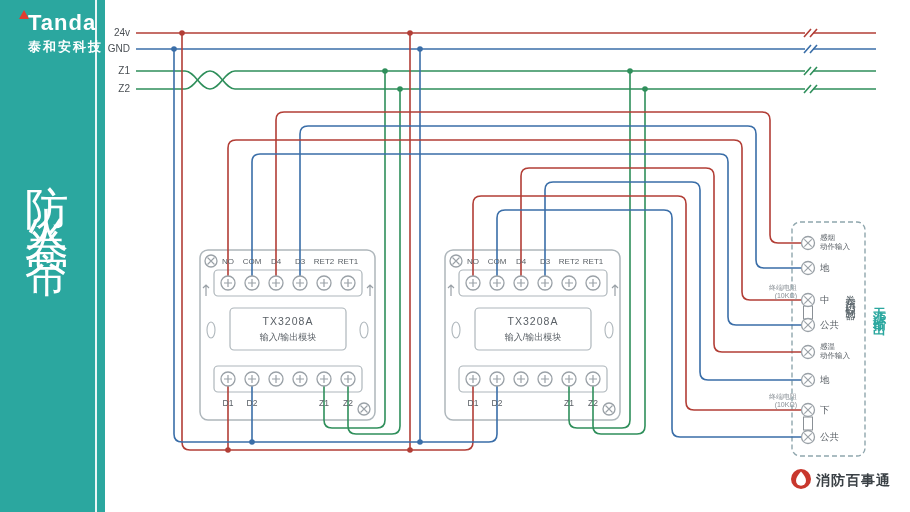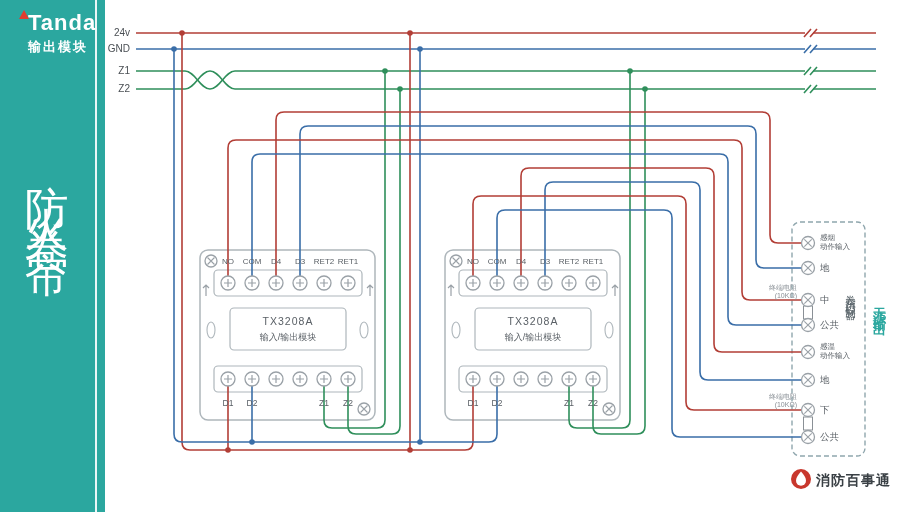--- a/index.html
+++ b/index.html
@@ -46,21 +46,21 @@
 </head>
 <body>
 
 <div class="stage">
 
   <aside class="sidebar">
     <div class="sidebar-line"></div>
     <div class="brand">
       <span class="brand-accent"></span>
       <div class="brand-name">Tanda</div>
-      <div class="brand-sub">输出模块</div>
+      <div class="brand-sub">泰和安科技</div>
     </div>
   </aside>
   <div class="vertical-title">防火卷帘</div>
 
   <div class="ctl-side-label">卷帘门控制器</div>
   <div class="output-label">无源输出</div>
 
   <svg class="diagram" width="910" height="512" viewBox="0 0 910 512">
     <defs>
       <g id="screw">

